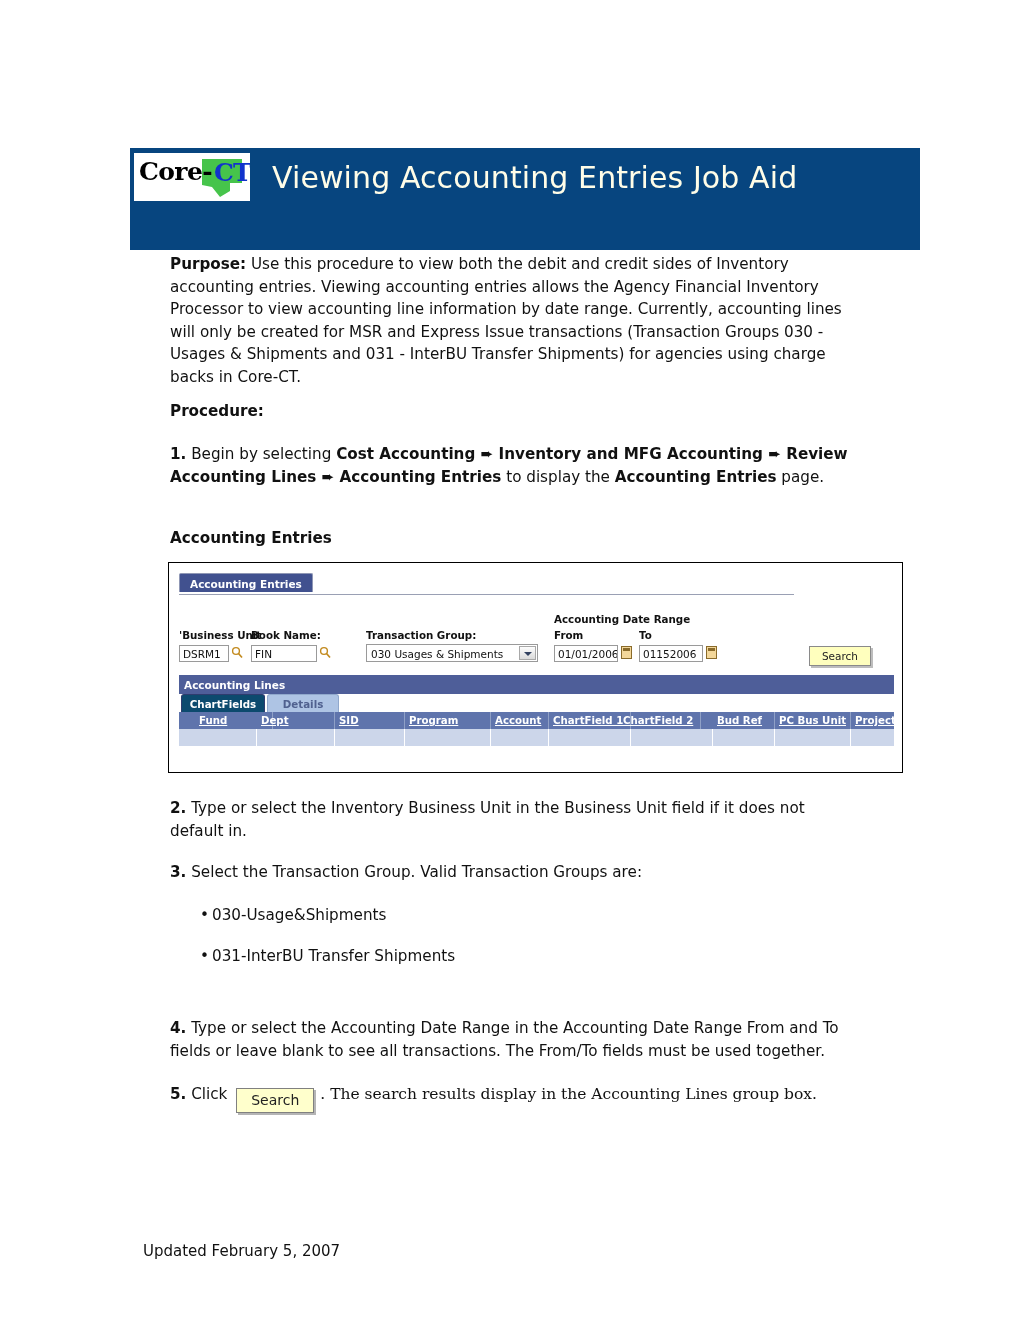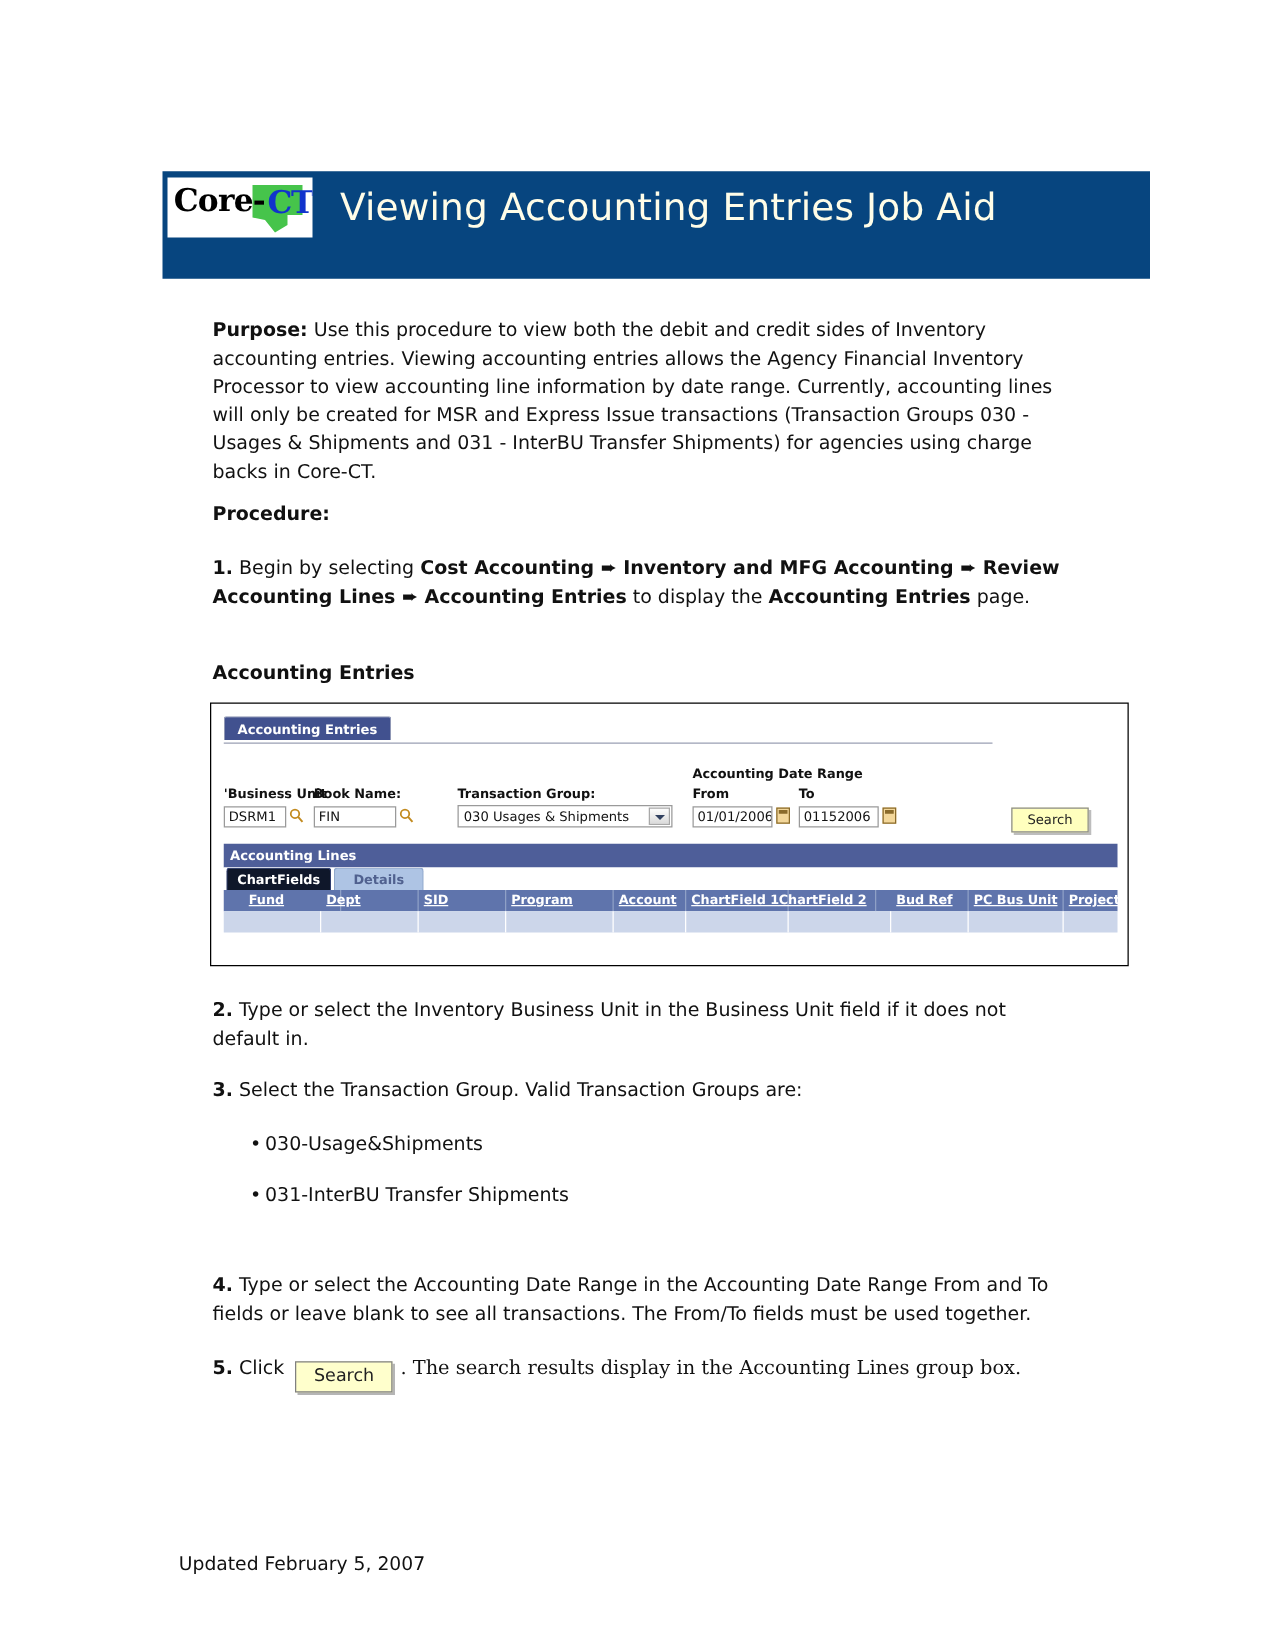--- a/index.html
+++ b/index.html
@@ -13,23 +13,23 @@
     position: relative;
     font-family: "DejaVu Sans", sans-serif;
     color: #000000;
     overflow: hidden;
   }
 
   
   .banner {
     position: absolute;
     left: 130px;
-    top: 137px;
+    top: 148px;
     width: 790px;
-    height: 86px;
+    height: 102px;
     background: #07457f;
   }
   .banner-logo {
     position: absolute;
     left: 4px;
     top: 5px;
     width: 116px;
     height: 48px;
     background: #ffffff;
     overflow: hidden;
@@ -302,21 +302,21 @@
     height: 18px;
     font-size: 10.3px;
     font-weight: 700;
     text-align: center;
     box-sizing: border-box;
     padding-top: 3px;
     line-height: 13px;
     border-radius: 3px 3px 0 0;
   }
   .subtab.active {
-    background: #0f172a;
+    background: #0c4a6e;
     color: #ffffff;
     border: 1px solid #2e3c6e;
     border-bottom: none;
   }
   .subtab.inactive {
     background: #aec4e4;
     color: #50618f;
     border: 1px solid #90a8cc;
     border-bottom: none;
   }

